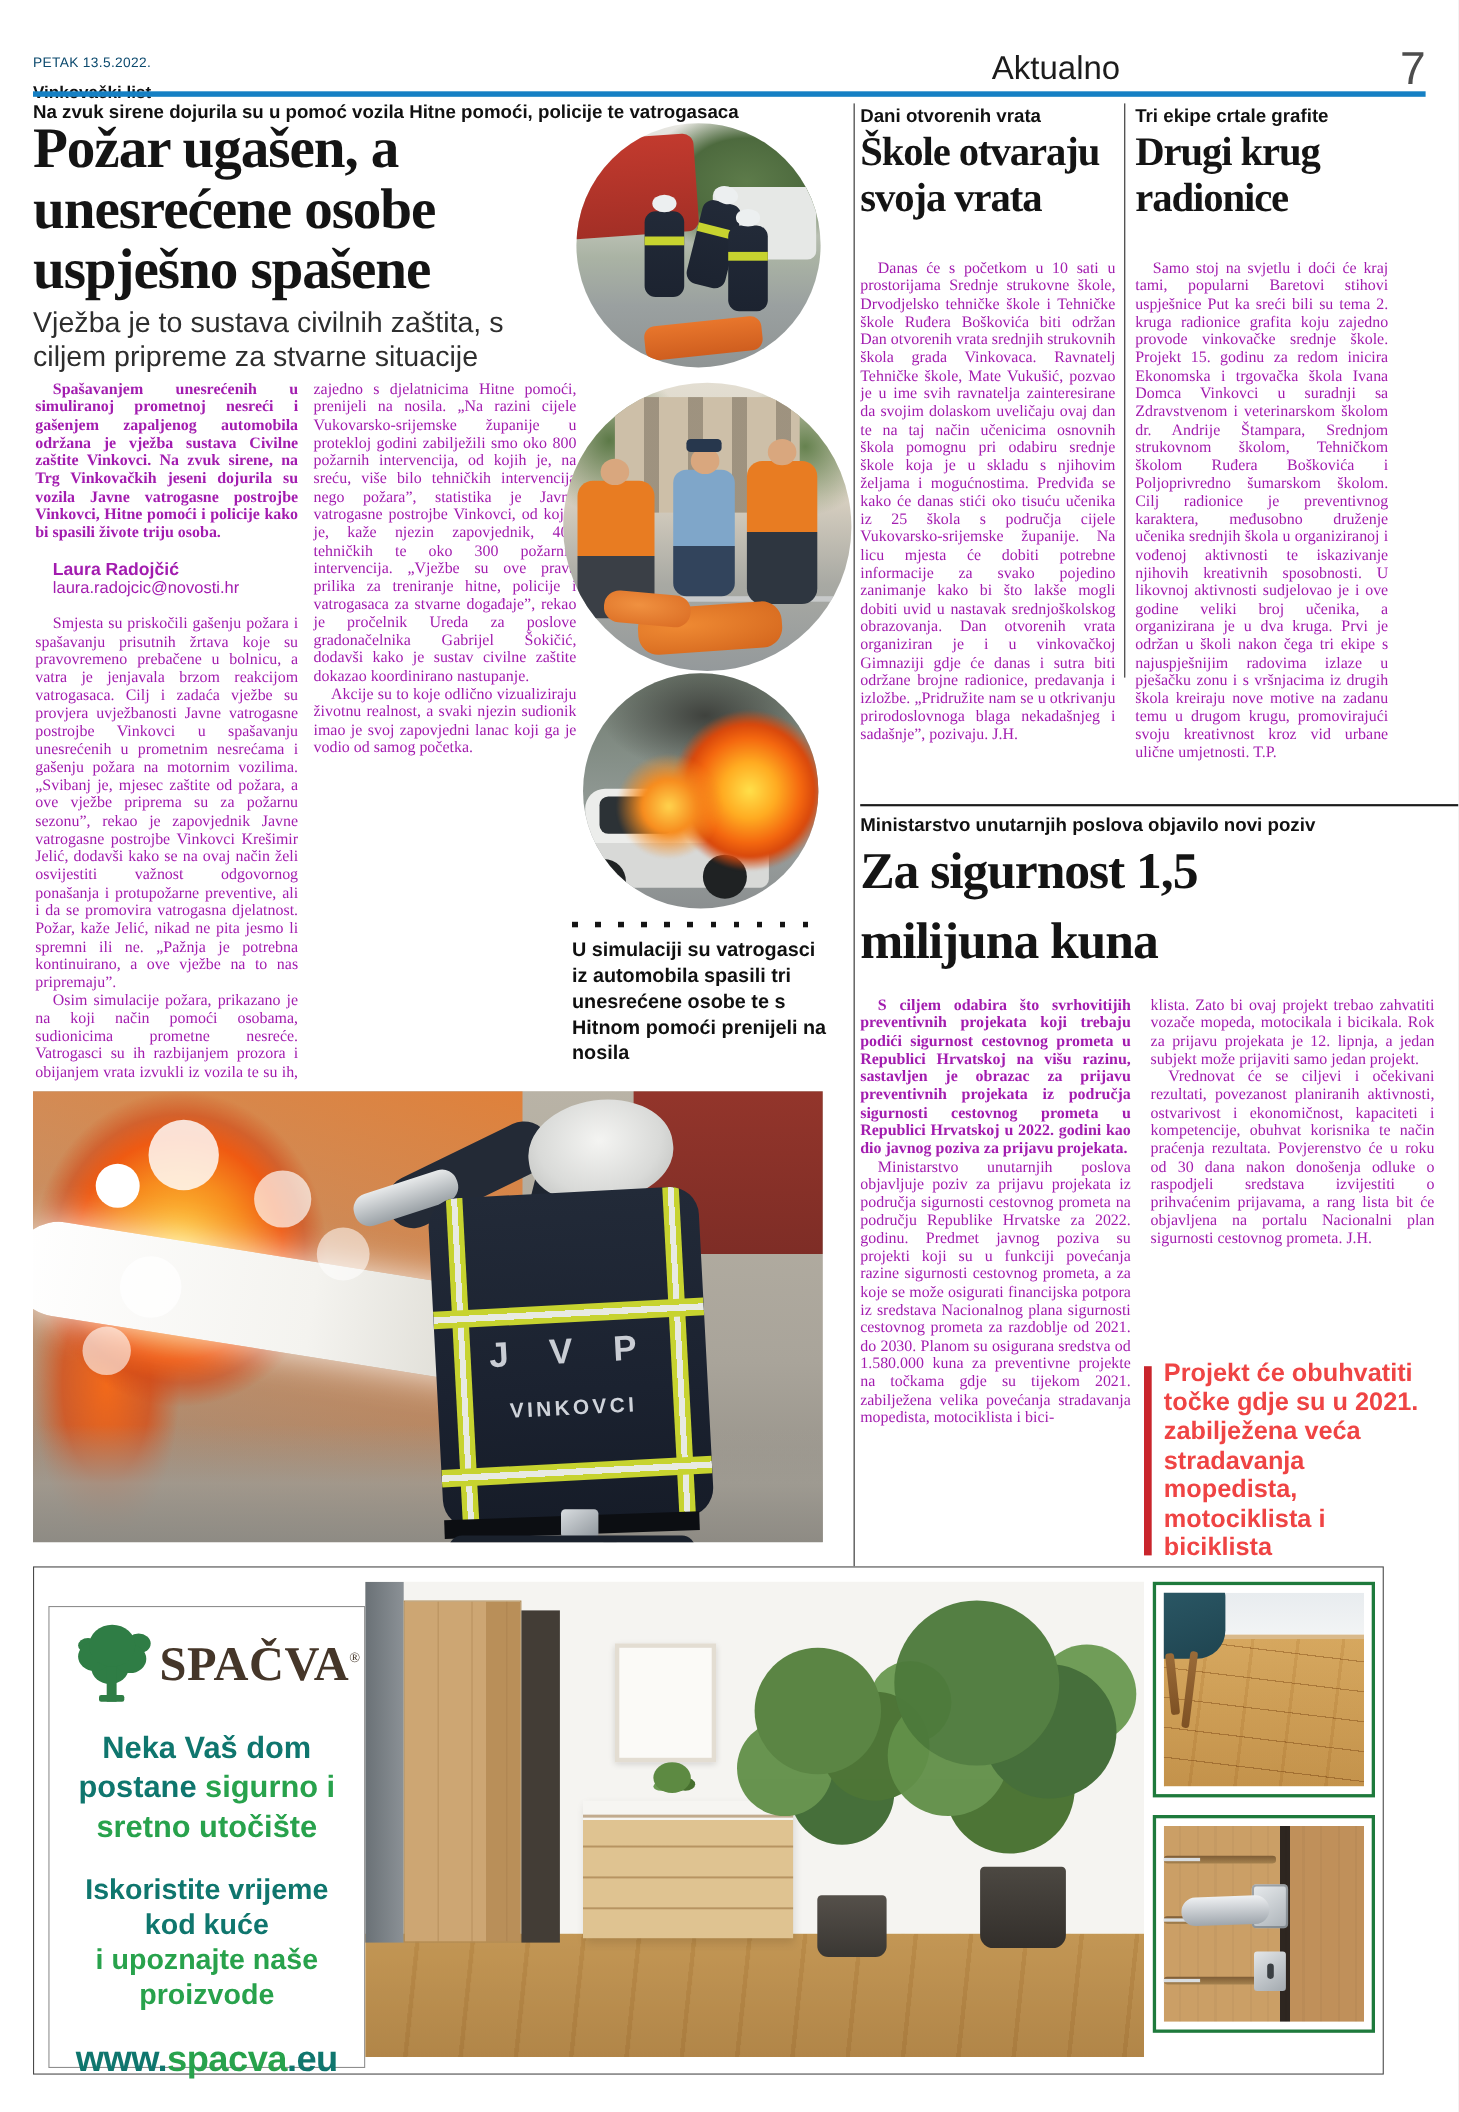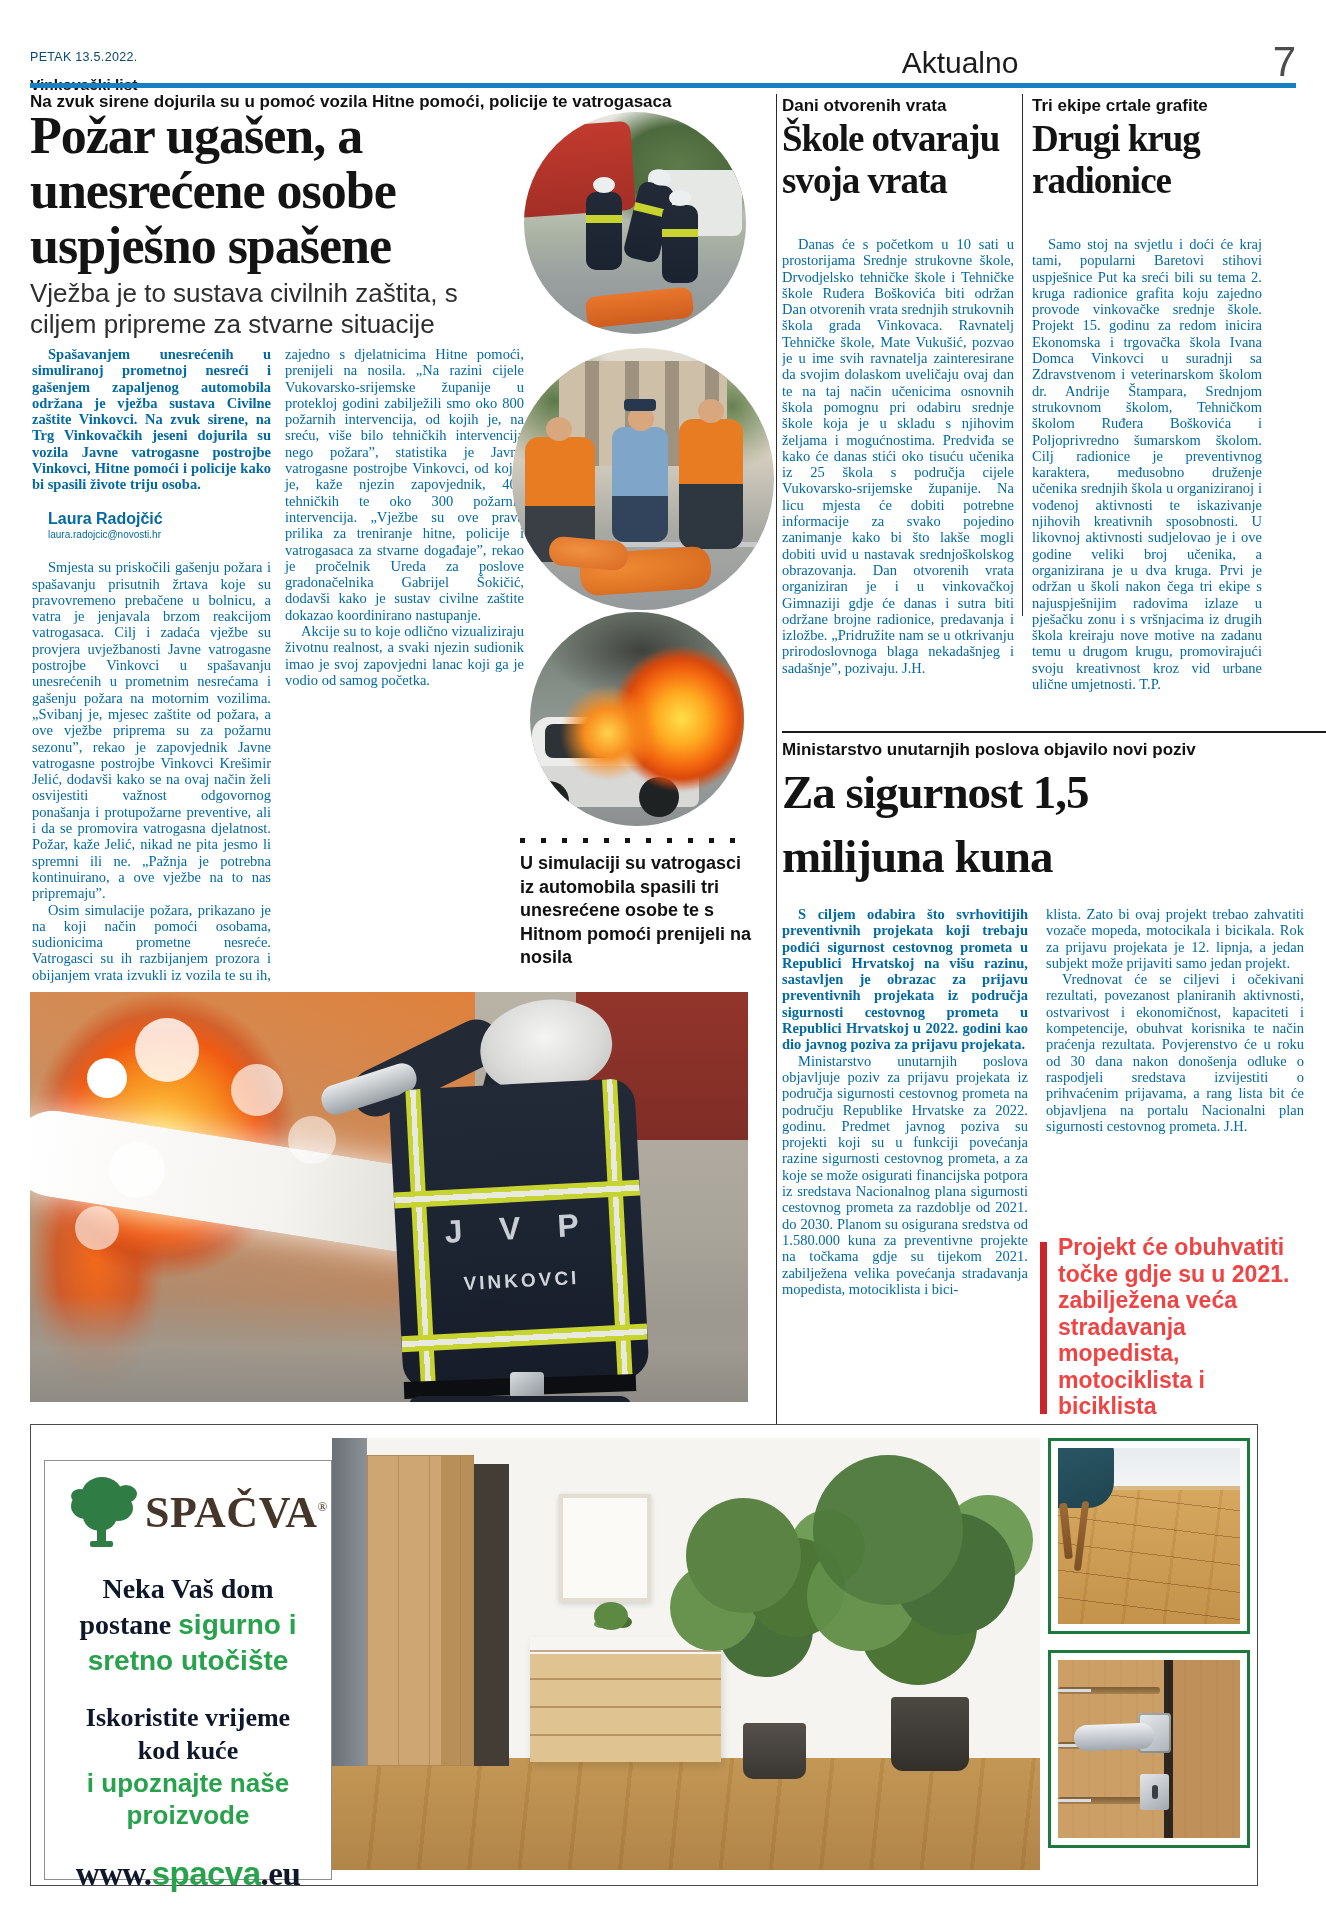--- a/index.html
+++ b/index.html
@@ -24,27 +24,27 @@
   
   .kicker { font-family:"Liberation Sans",sans-serif; font-weight:700; font-size:17px; color:#111; }
   .headline { font-weight:800; color:#141414; letter-spacing:-1px; }
   .fire-title { left:30px; top:108px; width:505px; font-size:52px; line-height:55px; }
   .fire-subtitle { left:30px; top:278px; width:500px; font-family:"Liberation Sans",sans-serif;
                    font-size:26px; line-height:31px; color:#2e2e2e; }
   .mid-title { font-size:37px; line-height:42px; }
   .safety-title { left:782px; top:760px; width:530px; font-size:47px; line-height:64px; }
 
   
-  .bodytxt { font-size:14.5px; line-height:16.3px; text-align:justify; color:#0369a1; overflow:hidden; }
+  .bodytxt { font-size:14.5px; line-height:16.3px; text-align:justify; color:#a21caf; overflow:hidden; }
   .bodytxt p { text-indent:16px; }
   .bodytxt p.noindent { text-indent:0; }
   .lead { font-weight:700; }
   .fire-body { left:32px; top:346px; width:492px; height:650px; column-count:2; column-gap:14px; column-fill:auto; }
   .byline-name { font-family:"Liberation Sans",sans-serif; font-weight:700; font-size:16px; margin-top:18px; text-indent:0; }
-  .byline-mail { font-family:"Liberation Sans",sans-serif; font-size:10px; margin-bottom:16px; text-indent:0; }
+  .byline-mail { font-family:"Liberation Sans",sans-serif; font-size:15px; margin-bottom:16px; text-indent:0; }
 
   
   .pc { position:absolute; border-radius:50%; overflow:hidden; }
   .pc > div { position:absolute; }
   .c1 { left:524px; top:112px; width:222px; height:222px;
         background:linear-gradient(180deg,#e8e7e2 0%,#cfd2c8 30%,#aab3a4 55%,#9aa0a0 75%,#8f9494 100%); }
   .c1-trees { top:-6%; right:-12%; width:85%; height:60%; border-radius:50%;
               background:radial-gradient(closest-side,#5d7b4a 0%,#4d6a3e 60%,rgba(77,106,62,0) 100%); }
   .c1-truck { left:-6%; top:6%; width:55%; height:40%; border-radius:10px; transform:rotate(-4deg);
               background:linear-gradient(180deg,#c23a2e,#a32f26); }
@@ -171,21 +171,21 @@
               box-shadow:-16px 10px 0 -6px #2f7d45, 16px 12px 0 -6px #2f7d45, -2px 20px 0 -4px #2f7d45,
                          24px -2px 0 -10px #2f7d45, -22px 0 0 -12px #2f7d45, 4px -8px 0 -10px #2f7d45; }
   .lt-trunk { position:absolute; left:36px; top:42px; width:9px; height:32px; background:#2f7d45; }
   .lt-trunk::after { content:""; position:absolute; left:-7px; bottom:0; width:23px; height:6px; background:#2f7d45; border-radius:2px; }
   .brand { position:absolute; left:100px; top:26px; font-family:"Liberation Serif",serif; font-weight:900;
            font-size:44px; color:#453629; letter-spacing:.5px; }
   .brand sup { font-size:13px; font-weight:400; }
   .ad-t1 { margin-top:6px; font-weight:700; font-size:28px; line-height:36px; }
   .ad-t2 { margin-top:22px; font-weight:700; font-size:26px; line-height:32px; }
   .ad-url { margin-top:24px; font-weight:700; font-size:33px; letter-spacing:-.5px; }
-  .tdark { color:#0f172a;font-family:Liberation Serif, serif; } .tgreen { color:#28a24c; }
+  .tdark { color:#0f766e; } .tgreen { color:#28a24c; }
 
   .interior { left:332px; top:1438px; width:708px; height:432px; overflow:hidden; background:#f5f4f1; }
   .interior > div { position:absolute; }
   .int-floor { bottom:0; left:0; width:100%; height:26%;
     background:repeating-linear-gradient(96deg,#dcc08f 0 46px,#d2b27c 46px 50px),
                linear-gradient(180deg,#e2c897,#cdb181); background-blend-mode:multiply; }
   .int-curtain { left:0; top:0; width:5%; height:76%; background:linear-gradient(90deg,#6a7176,#8b9196); }
   .int-wardrobe { left:5%; top:4%; width:15%; height:72%; border:1px solid #b08a55;
     background:repeating-linear-gradient(90deg,rgba(0,0,0,0) 0 30px,rgba(160,120,70,.5) 30px 31px),
                linear-gradient(90deg,#cda673 0 70%,#b98f59 70%); }

